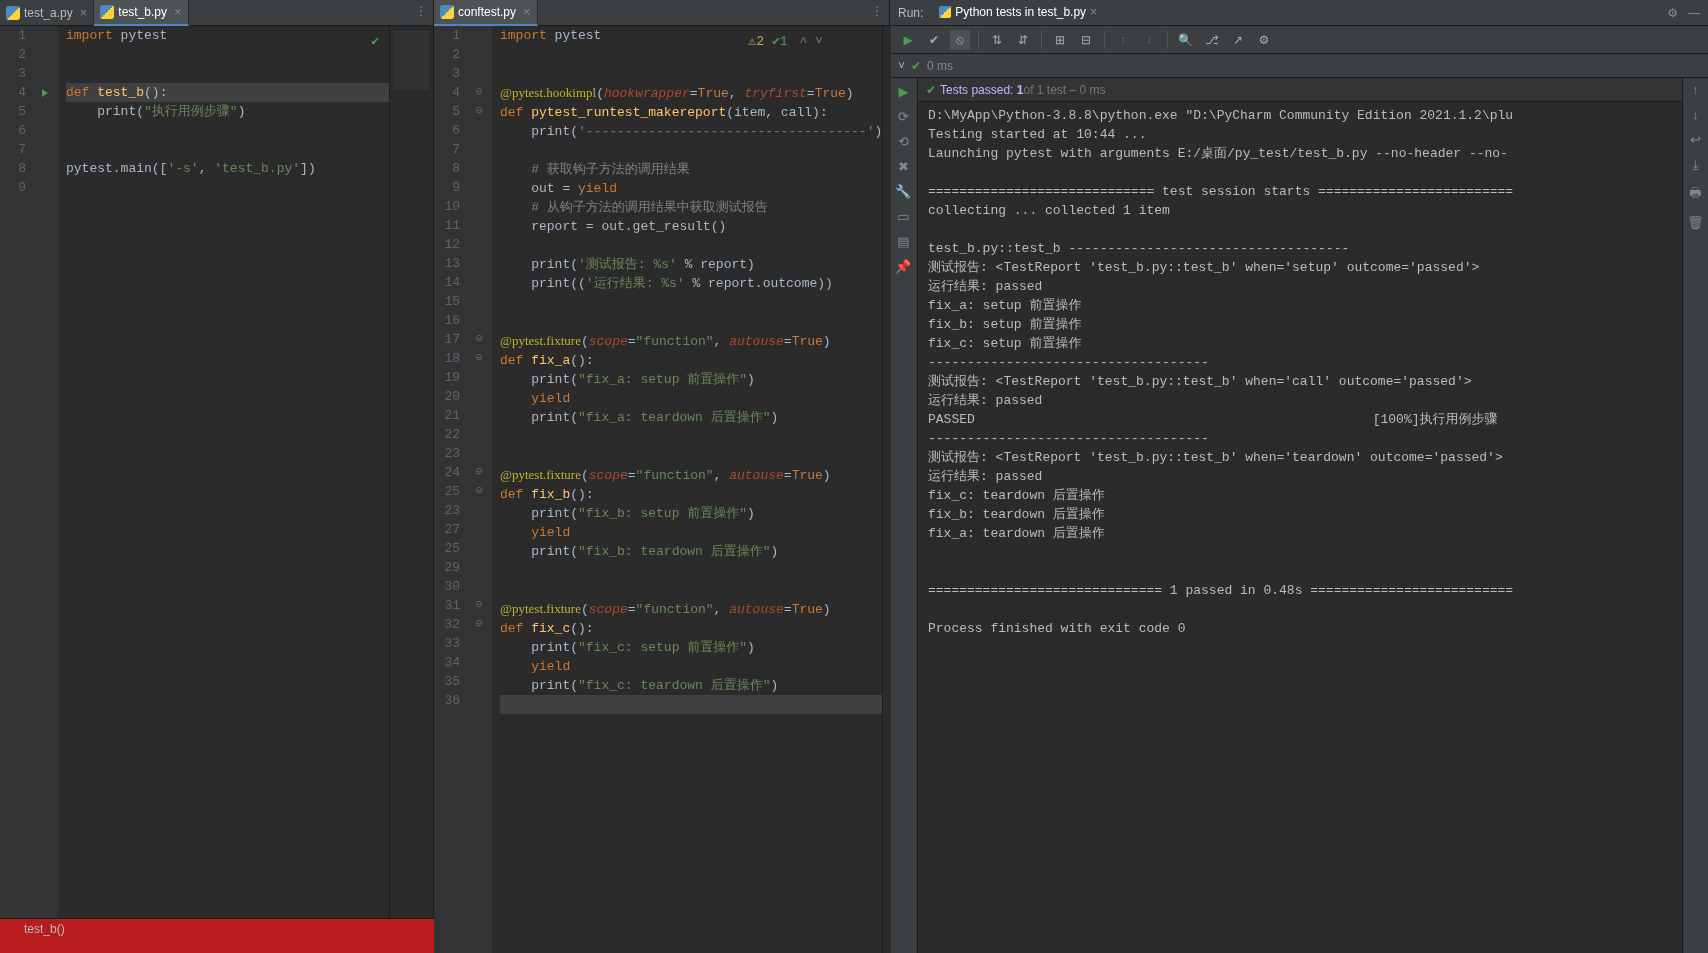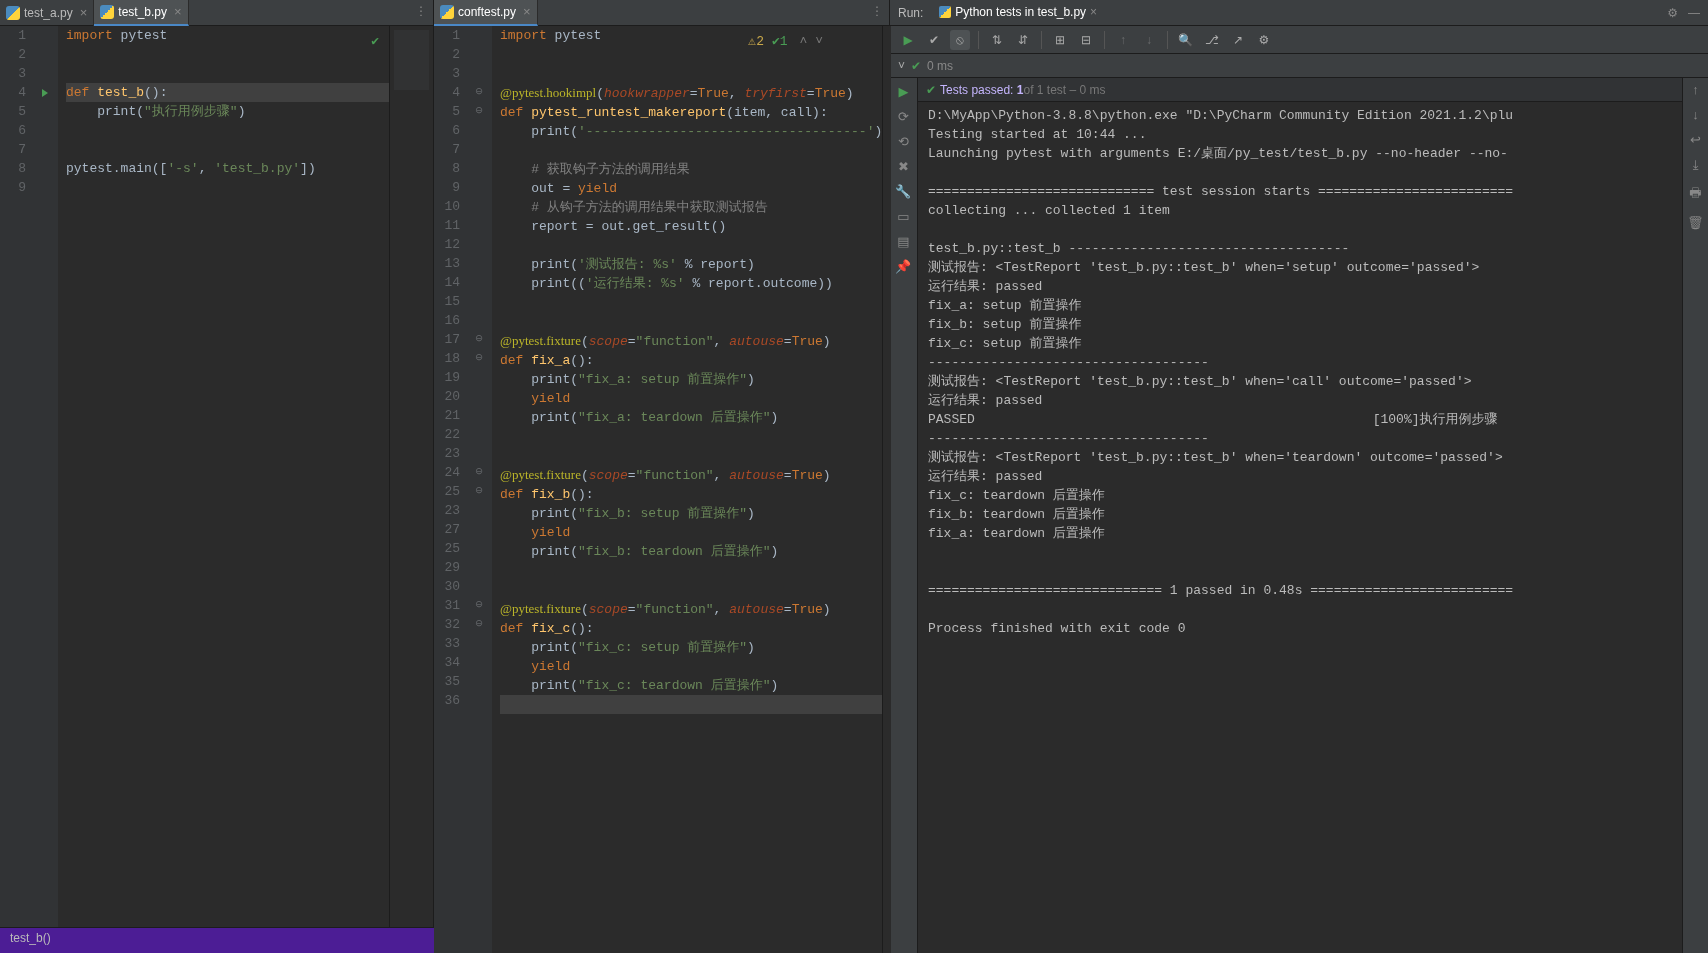--- a/index.html
+++ b/index.html
@@ -125,24 +125,24 @@
 .minimap .mm-content {
   margin: 4px;
   background: #343638;
   height: 60px;
   opacity: .7;
 }
 .minimap.mid .mm-content { height: 180px; }
 .status-left {
   position: absolute;
   bottom: 0; left: 0;
-  height: 26px;
-  background: #4c1d95;
+  height: 35px;
+  background: #b91c1c;
   color: #bbb;
-  padding: 3px 10px;
+  padding: 3px 24px;
   width: 434px;
   border-top: 1px solid #1c1c1c;
 }
 
 .run-panel {
   flex: 1;
   display: flex;
   flex-direction: column;
   background: #2b2b2b;
 }

